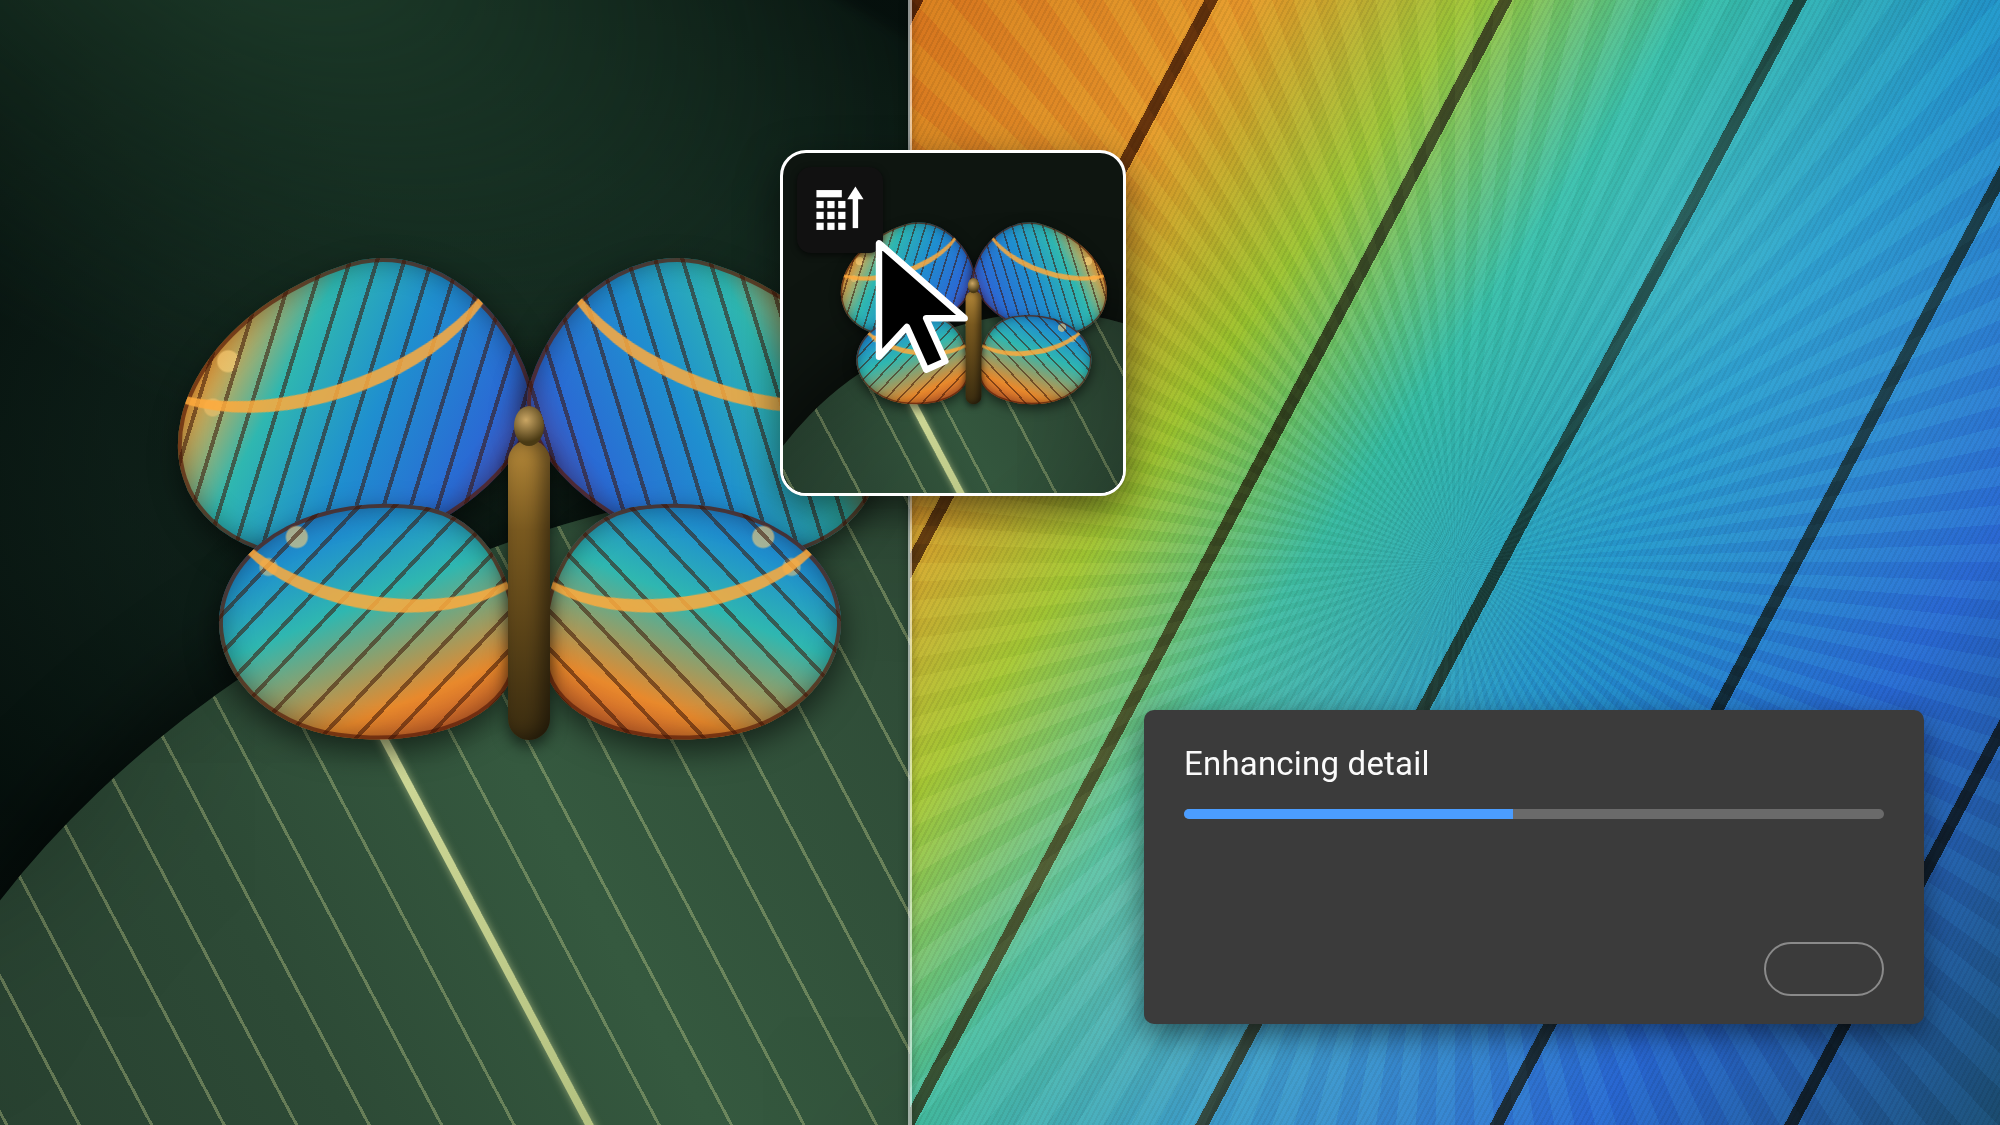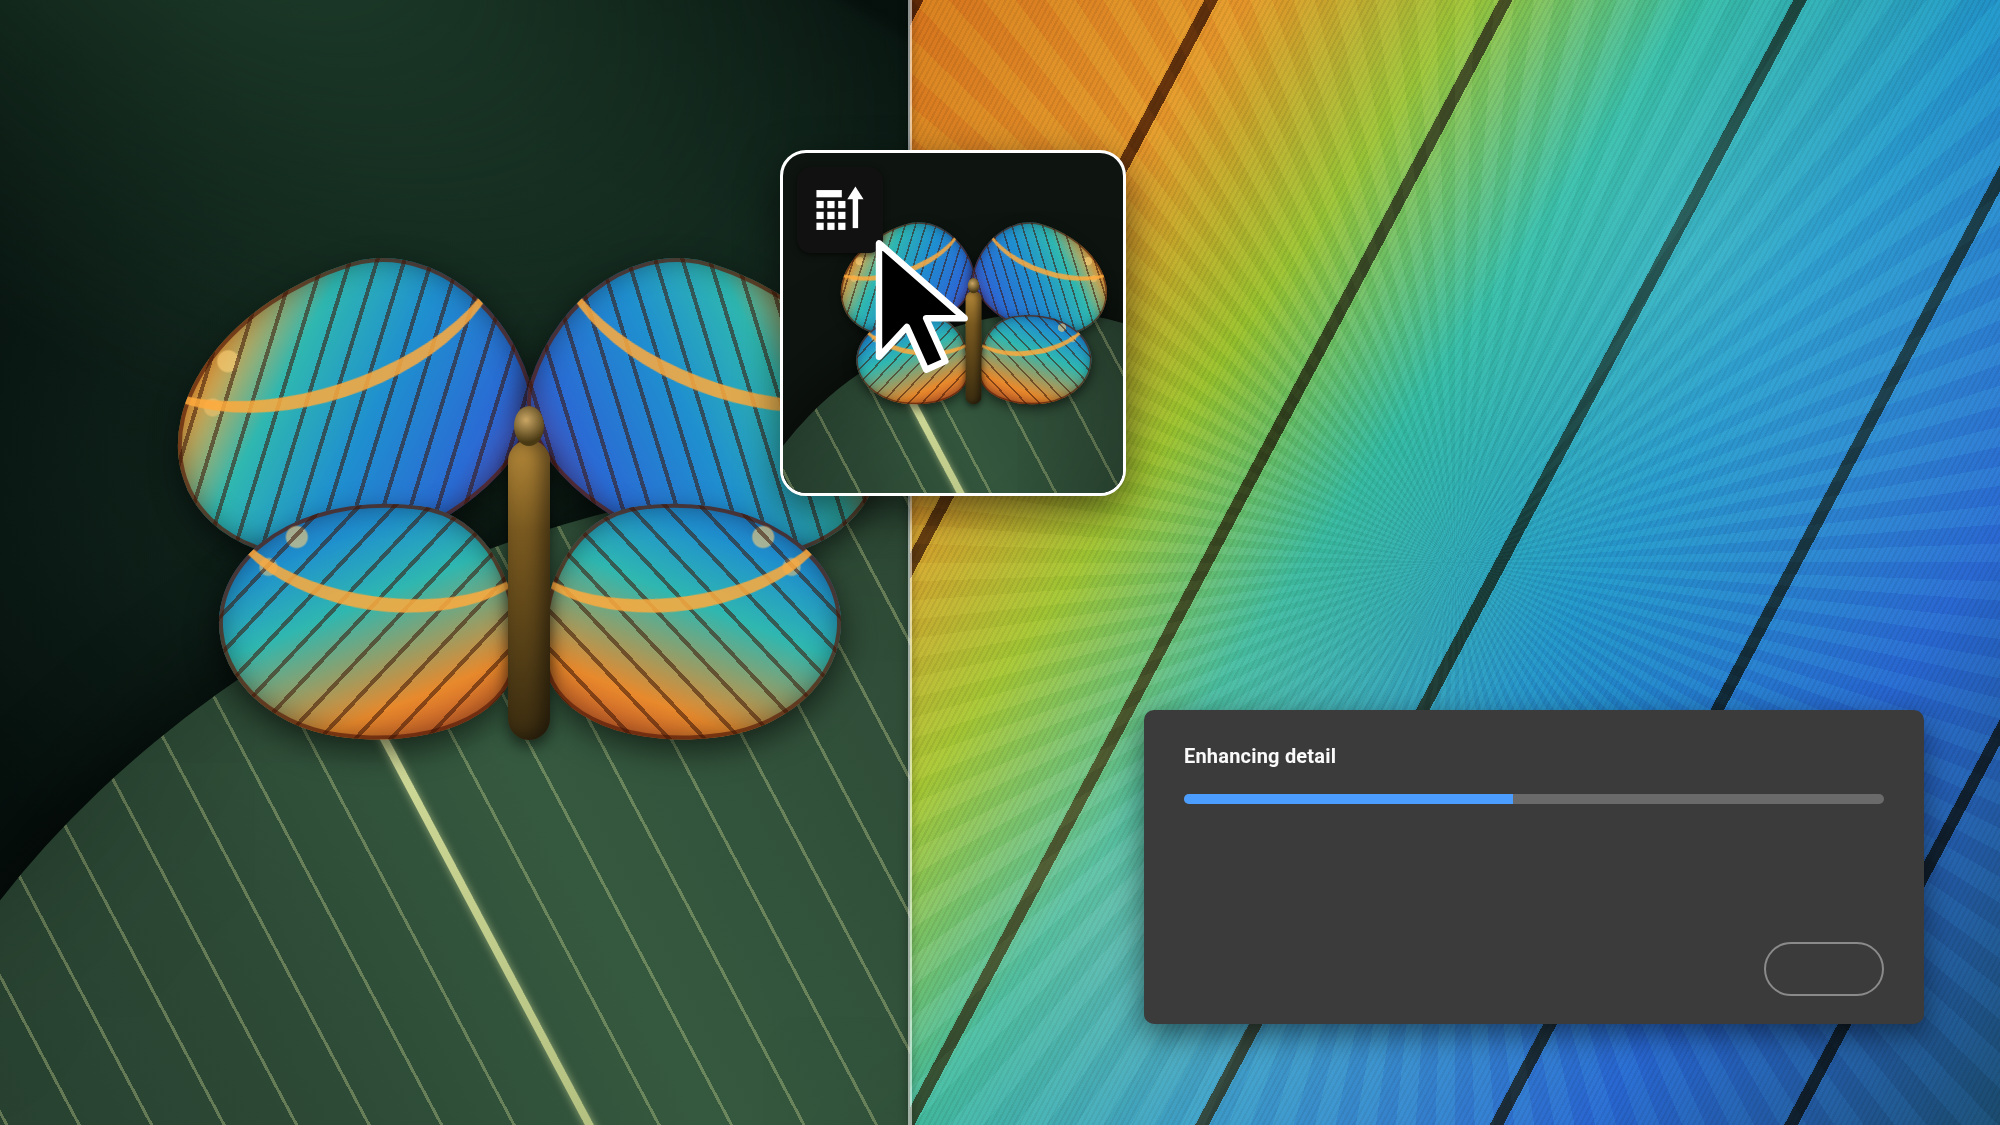--- a/index.html
+++ b/index.html
@@ -85,21 +85,21 @@
   .tile .mini .bfly{left:20px;top:30px;transform:scale(.42);transform-origin:top left}
   .tool-chip{position:absolute;left:14px;top:14px;width:86px;height:86px;border-radius:14px;background:#111;
     display:flex;align-items:center;justify-content:center;box-shadow:0 2px 6px rgba(0,0,0,.6)}
   .tool-chip svg{width:58px;height:58px}
   .cursor{position:absolute;left:86px;top:86px;width:110px;height:150px}
   .cursor svg{width:100%;height:100%}
 
   
   .panel{position:absolute;right:76px;top:710px;width:700px;height:250px;border-radius:10px;
     background:#3b3b3b;box-shadow:0 10px 30px rgba(0,0,0,.5);padding:34px 40px 30px 40px;color:#fafafa}
-  .panel h3{margin:0 0 26px 0;font-size:20px;font-weight:700;letter-spacing:.2px}
+  .panel h3{margin:0 0 26px 0;font-size:33px;font-weight:400;letter-spacing:.2px}
   .track{position:relative;width:100%;height:10px;border-radius:6px;background:#6a6a6a;overflow:hidden}
   .fill{position:absolute;left:0;top:0;height:100%;background:#4b9dff}
   .pillbtn{position:absolute;right:40px;bottom:28px;width:120px;height:54px;border-radius:30px;
     border:2px solid #8a8a8a;background:transparent}
 </style>
 </head>
 <body>
 
 <div class="stage">
 

